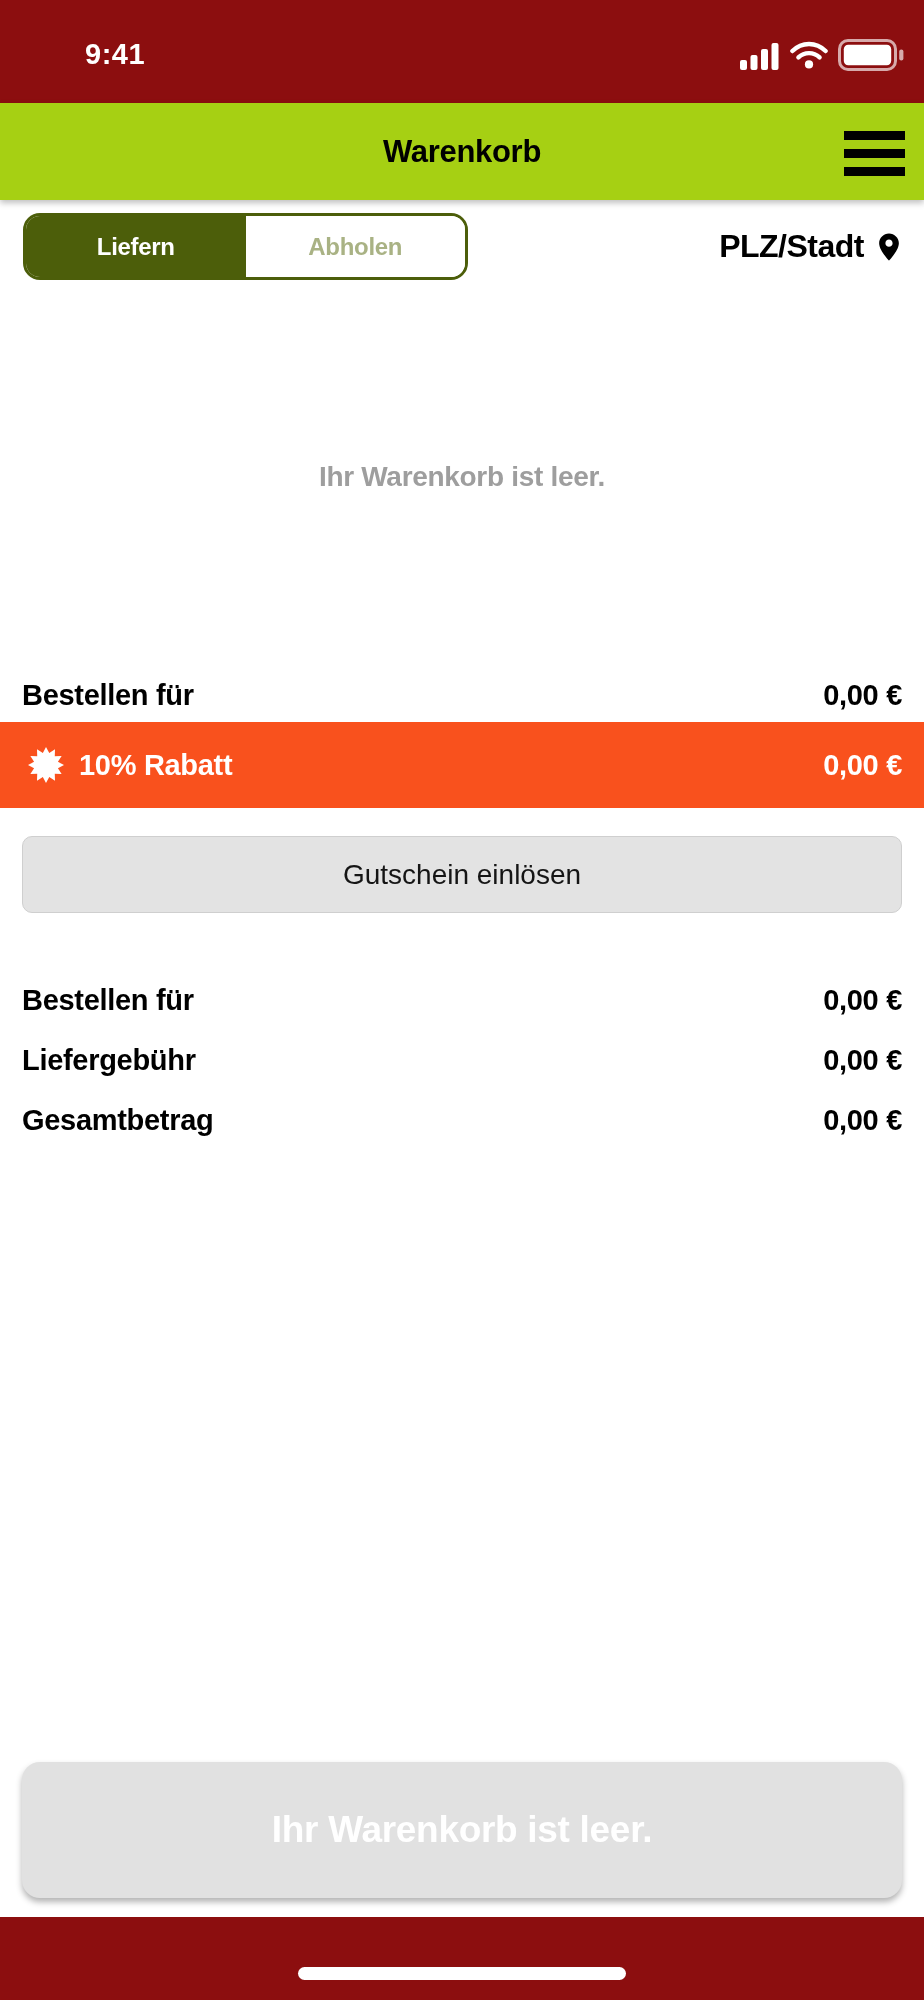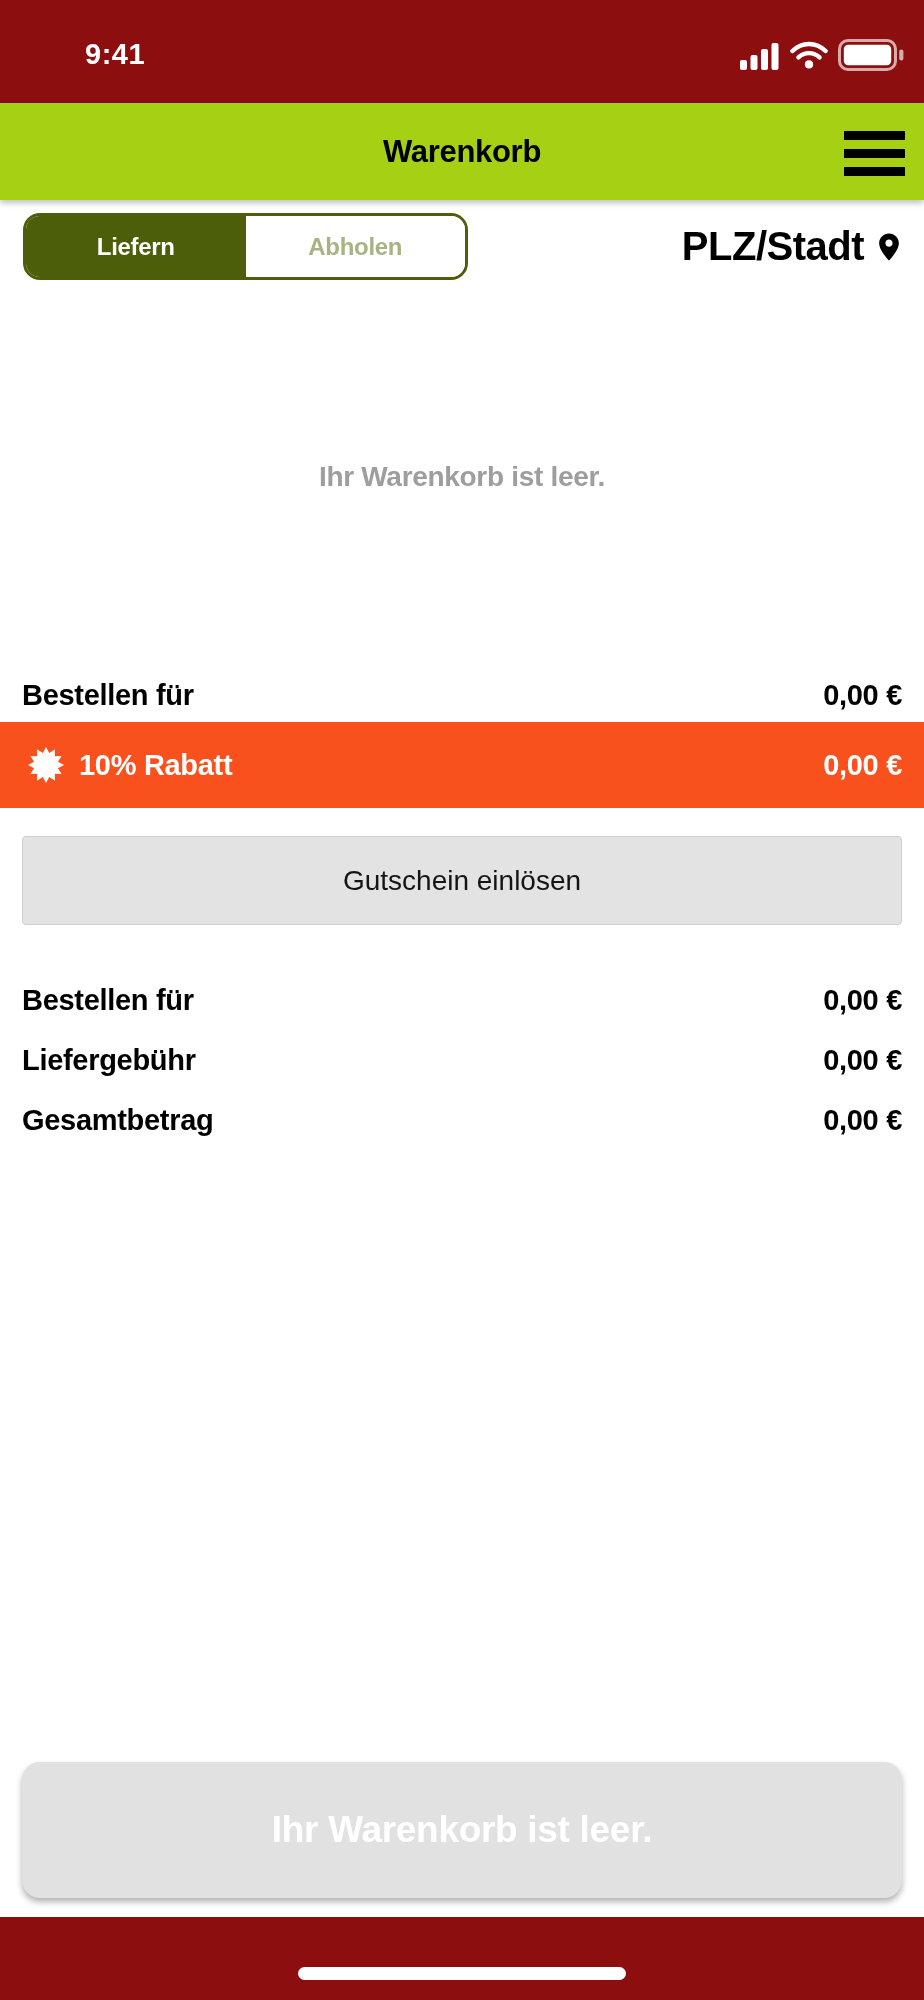--- a/index.html
+++ b/index.html
@@ -44,43 +44,43 @@
     display:flex;overflow:hidden;background:#fff;box-sizing:border-box;
   }
   .seg{flex:1;display:flex;align-items:center;justify-content:center;
        font-size:24px;font-weight:700;letter-spacing:-.3px;cursor:pointer;}
   .seg-delivery{background:var(--toggle-olive);color:#fff;}
   .seg-pickup{background:#fff;color:var(--pickup-text);}
   .location{
     position:absolute;top:213px;right:19px;height:67px;
     display:flex;align-items:center;gap:9px;cursor:pointer;
   }
-  .location-label{font-size:40px;font-weight:700;color:#000;letter-spacing:-.5px;}
+  .location-label{font-size:32px;font-weight:700;color:#000;letter-spacing:-.5px;}
   
   .empty-msg{
     position:absolute;top:461px;left:0;width:100%;text-align:center;
     font-size:28px;font-weight:700;color:var(--empty-text-gray);letter-spacing:-.3px;
   }
   
   .order-bar{
     position:absolute;top:676px;left:22px;right:22px;
     display:flex;justify-content:space-between;align-items:center;line-height:38px;
     font-size:29px;font-weight:700;color:#000;letter-spacing:-.3px;
   }
   .discount-bar{
     position:absolute;top:722px;left:0;width:100%;height:86px;
     background:var(--discount-orange);color:#fff;
     display:flex;align-items:center;box-sizing:border-box;padding:0 22px 0 28px;
   }
   .discount-bar .starburst{width:36px;height:36px;margin-right:15px;flex:none;}
   .discount-label{flex:1;font-size:29px;font-weight:700;letter-spacing:-.3px;}
   .discount-value{font-size:29px;font-weight:700;letter-spacing:-.3px;}
   .voucher-btn{
-    position:absolute;top:836px;left:22px;width:880px;height:89px;
-    background:var(--voucher-gray);border:1px solid #CFCFCF;border-radius:4px;
+    position:absolute;top:836px;left:22px;width:880px;height:77px;
+    background:var(--voucher-gray);border:1px solid #CFCFCF;border-radius:10px;
     box-sizing:border-box;display:flex;align-items:center;justify-content:center;
     font-size:28px;color:#151515;cursor:pointer;
   }
   .totals{position:absolute;top:970px;left:22px;right:22px;}
   .total-row{
     height:60px;display:flex;justify-content:space-between;align-items:center;
     font-size:29px;font-weight:700;color:#000;letter-spacing:-.3px;
   }
   
   .checkout-btn{

